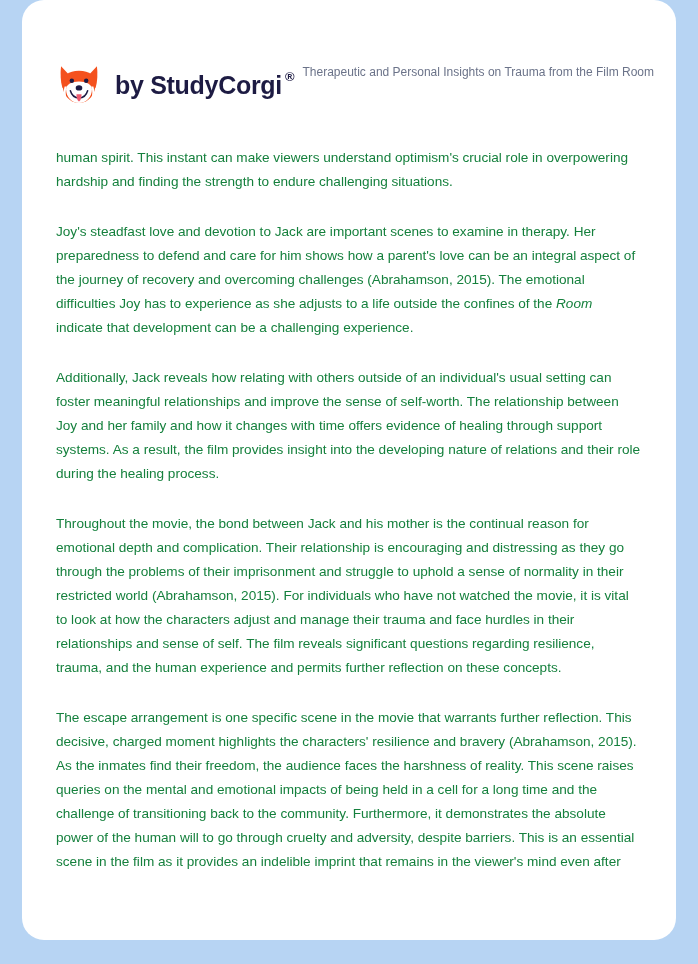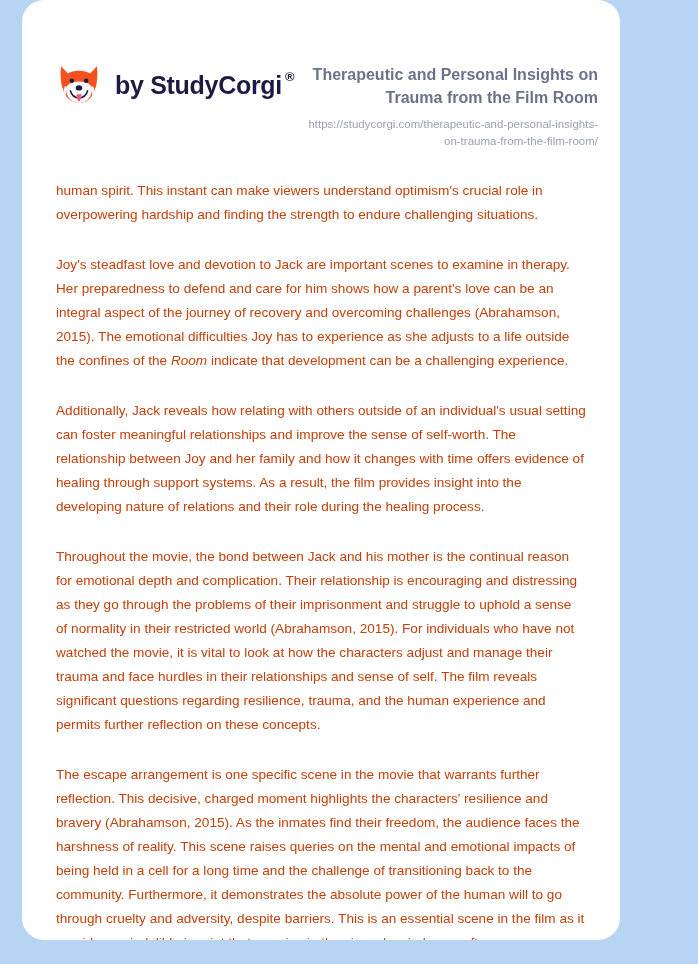--- a/index.html
+++ b/index.html
@@ -19,21 +19,21 @@
     position: relative;
     width: 698px;
     height: 964px;
     background: #b7d4f3;
     box-sizing: border-box;
     padding: 0 22px;
   }
 
   .paper {
     position: relative;
-    width: 598px;
+    width: 654px;
     height: 940px;
     background: #ffffff;
     border-radius: 22px;
     box-sizing: border-box;
     overflow: hidden;
   }
 
   
   .doc-header {
     display: flex;
@@ -80,46 +80,46 @@
 
   .header-meta {
     flex: 0 1 auto;
     text-align: right;
     max-width: 356px;
     padding-top: 16px;
   }
 
   .doc-title {
     color: #6b7389;
-    font-size: 16px;
-    font-weight: bold;
+    font-size: 12px;
+    font-weight: normal;
     line-height: 1.42;
     margin: 0 0 7px 0;
   }
 
   .doc-url {
     color: #9aa1b2;
     font-size: 11.5px;
     font-weight: normal;
     line-height: 1.42;
     margin: 0;
     word-break: break-word;
   }
 
   
   .doc-body {
     padding: 30px 34px 0 34px;
     box-sizing: border-box;
   }
 
   .doc-body p {
-    color: #c2410c;
+    color: #15803d;
     font-size: 13.6px;
     line-height: 24px;
-    margin: 0 0 26px 0;
+    margin: 8px 0 26px 0;
     text-align: left;
   }
 
   .doc-body p:last-child {
     margin-bottom: 0;
   }
 
   .doc-body em {
   }
 </style>
@@ -156,21 +156,20 @@
           <path d="M28.5 45 C28.5 52 31 55 32 55 C33 55 35.5 52 35.5 45 Z" fill="#ef5a6f"></path>
         </svg>
         <div class="brand-text">
           <span>by StudyCorgi</span>
           <span class="brand-reg">®</span>
         </div>
       </div>
 
       <div class="header-meta">
         <div class="doc-title">Therapeutic and Personal Insights on Trauma from the Film Room</div>
-        <div class="doc-url">https://studycorgi.com/therapeutic-and-personal-insights-on-trauma-from-the-film-room/</div>
       </div>
 
     </div>
 
     <div class="doc-body">
         <p>human spirit. This instant can make viewers understand optimism's crucial role in overpowering hardship and finding the strength to endure challenging situations.</p>
         <p>Joy's steadfast love and devotion to Jack are important scenes to examine in therapy. Her preparedness to defend and care for him shows how a parent's love can be an integral aspect of the journey of recovery and overcoming challenges (Abrahamson, 2015). The emotional difficulties Joy has to experience as she adjusts to a life outside the confines of the <em>Room</em> indicate that development can be a challenging experience.</p>
         <p>Additionally, Jack reveals how relating with others outside of an individual's usual setting can foster meaningful relationships and improve the sense of self-worth. The relationship between Joy and her family and how it changes with time offers evidence of healing through support systems. As a result, the film provides insight into the developing nature of relations and their role during the healing process.</p>
         <p>Throughout the movie, the bond between Jack and his mother is the continual reason for emotional depth and complication. Their relationship is encouraging and distressing as they go through the problems of their imprisonment and struggle to uphold a sense of normality in their restricted world (Abrahamson, 2015). For individuals who have not watched the movie, it is vital to look at how the characters adjust and manage their trauma and face hurdles in their relationships and sense of self. The film reveals significant questions regarding resilience, trauma, and the human experience and permits further reflection on these concepts.</p>
         <p>The escape arrangement is one specific scene in the movie that warrants further reflection. This decisive, charged moment highlights the characters' resilience and bravery (Abrahamson, 2015). As the inmates find their freedom, the audience faces the harshness of reality. This scene raises queries on the mental and emotional impacts of being held in a cell for a long time and the challenge of transitioning back to the community. Furthermore, it demonstrates the absolute power of the human will to go through cruelty and adversity, despite barriers. This is an essential scene in the film as it provides an indelible imprint that remains in the viewer's mind even after</p>

